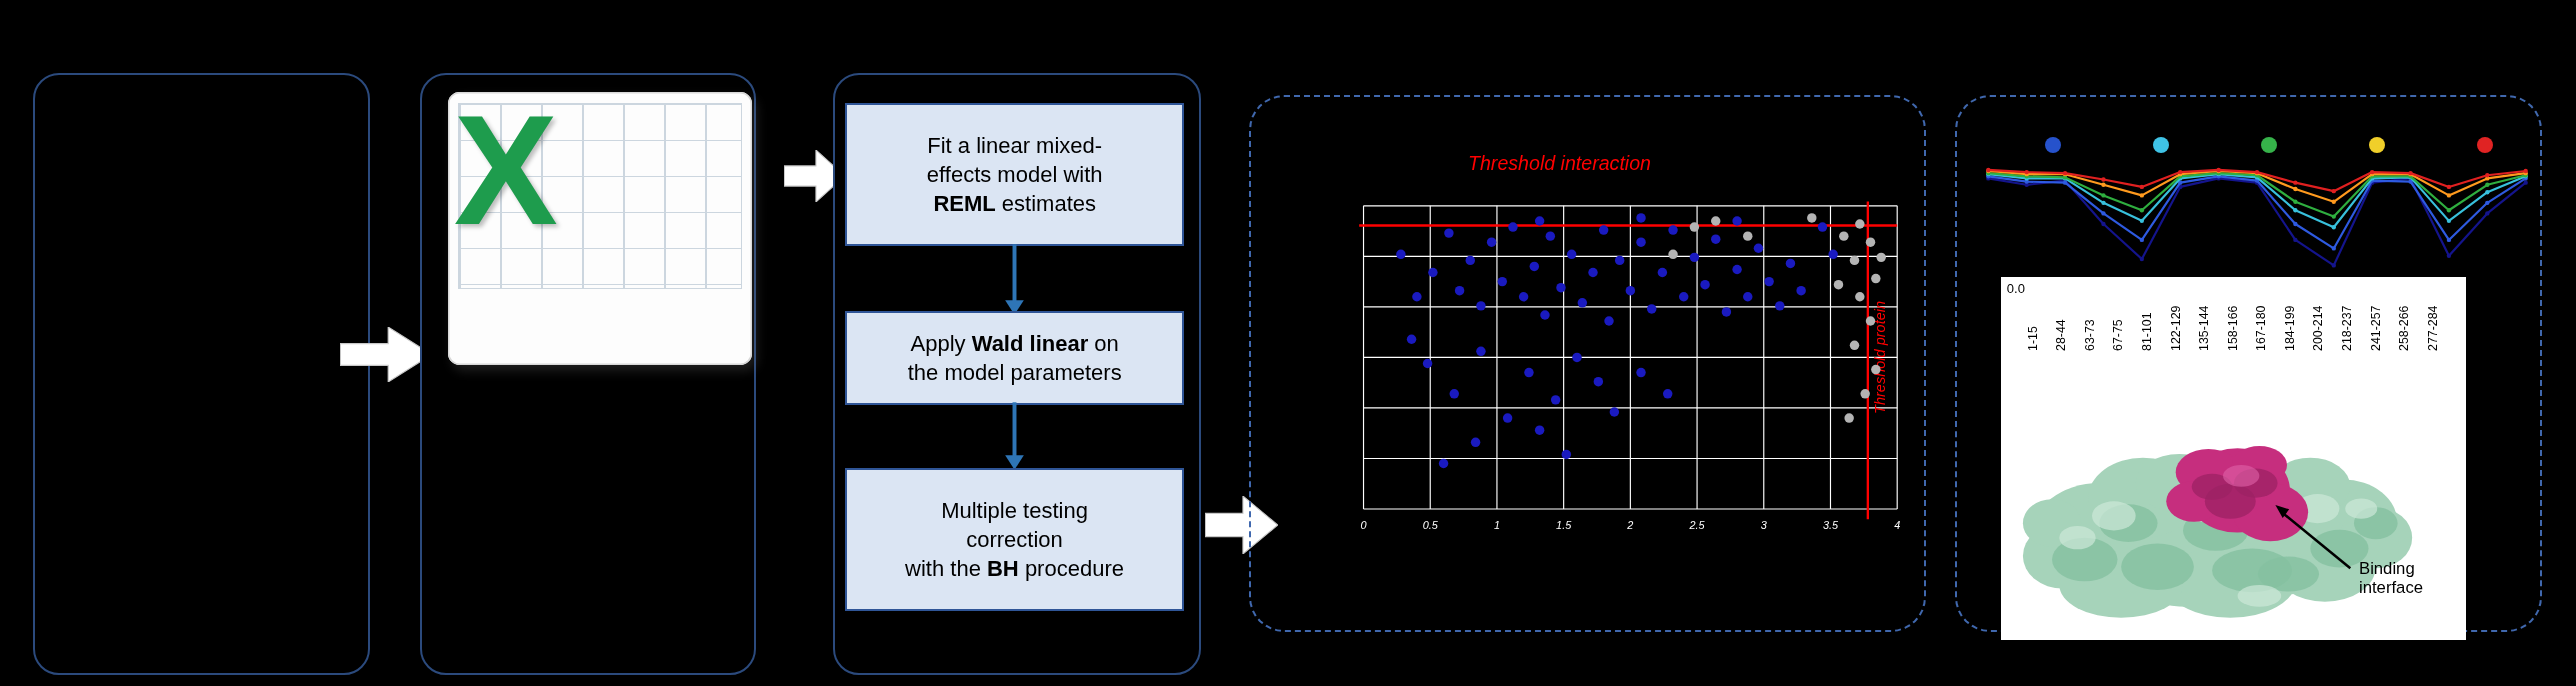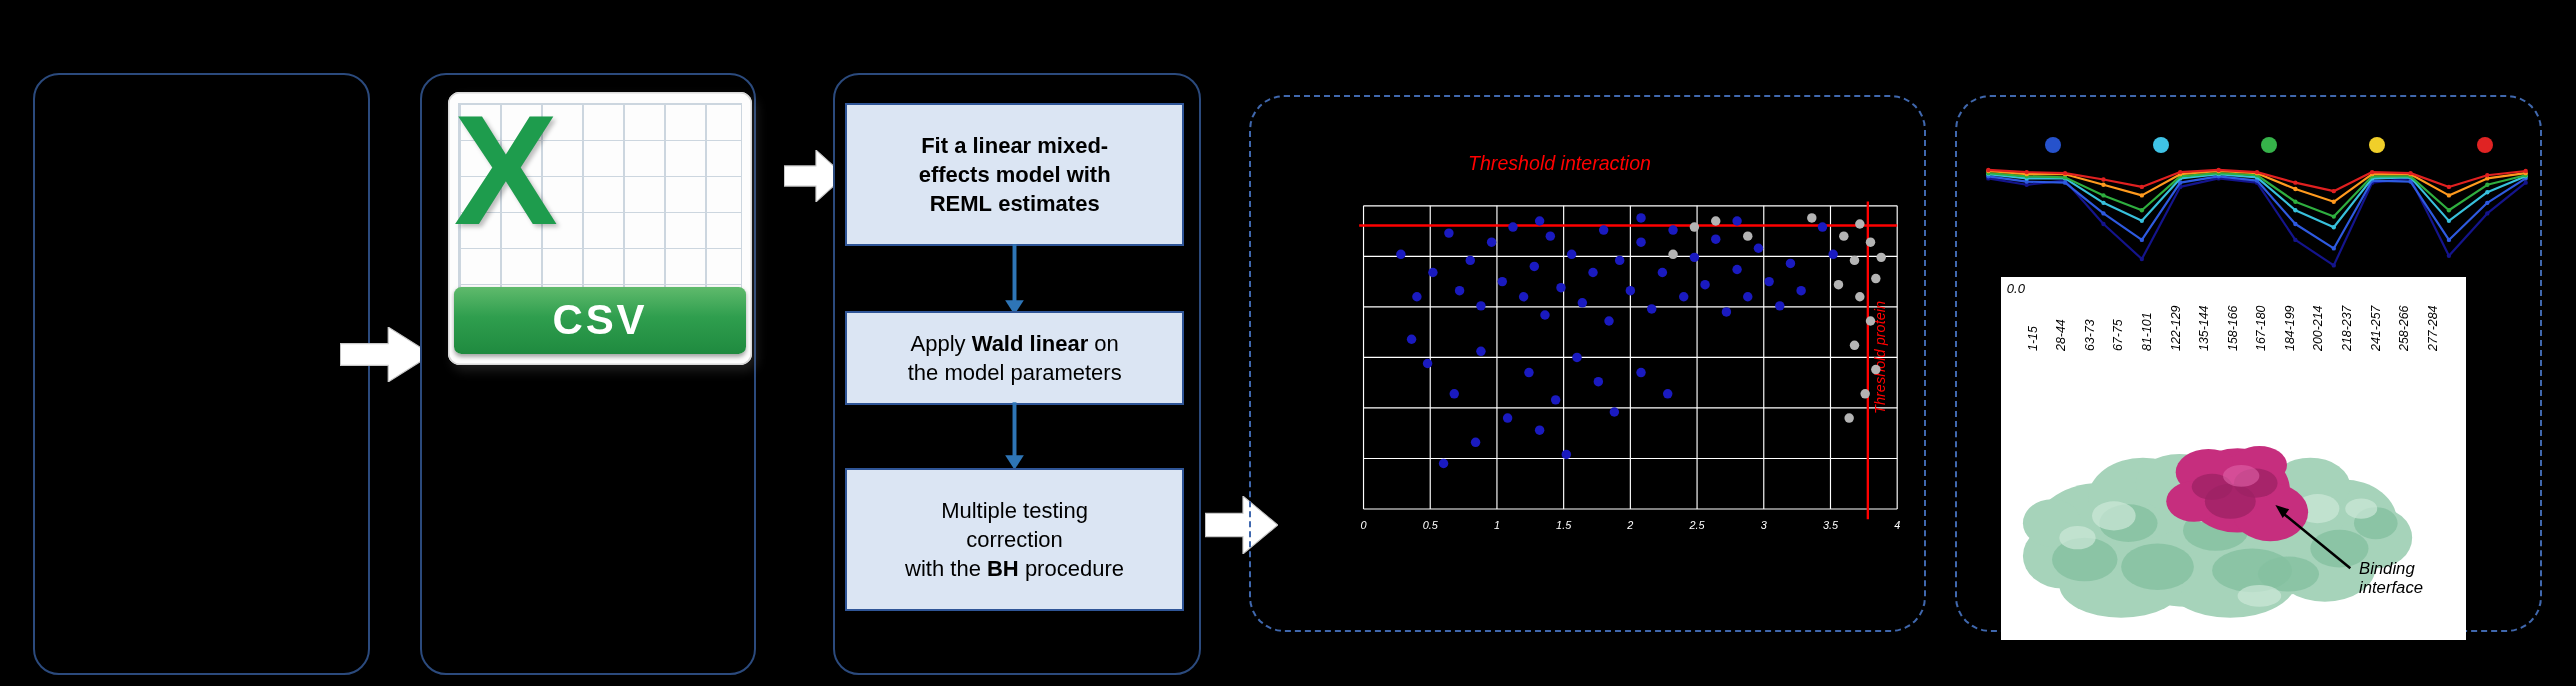--- a/index.html
+++ b/index.html
@@ -50,33 +50,30 @@
   <div class="obox" style="left:33px;top:73px;width:337px;height:602px;"></div>
 
   <svg class="barrow" style="left:340px;top:327px;" width="92" height="55" viewBox="0 0 126 76">
     <polygon points="0,23 66,23 66,0 126,38 66,76 66,53 0,53" fill="#ffffff" stroke="#c8c8c8" stroke-width="1.5"></polygon>
   </svg>
 
   <div class="obox" style="left:420px;top:73px;width:336px;height:602px;">
     <div class="csv-icon">
       <div class="csv-grid"></div>
       <div class="csv-x">X</div>
-      <div class="csv-banner">
-        <span>CSV</span>
-      </div>
     </div>
   </div>
 
   <svg class="barrow" style="left:784px;top:150px;" width="61" height="52" viewBox="0 0 84 72">
     <polygon points="0,22 44,22 44,0 84,36 44,72 44,50 0,50" fill="#ffffff" stroke="#c8c8c8" stroke-width="1.5"></polygon>
   </svg>
 
   <div class="obox" style="left:833px;top:73px;width:368px;height:602px;">
 
-    <div class="step" style="left:10.2px;top:28px;width:339px;height:143px;font-weight:bold;">
+    <div class="step" style="left:10.2px;top:28px;width:339px;height:143px;">
       <div class="steptext"><span>Fit a linear mixed-
 effects model with
 </span><b>REML</b><span> estimates</span></div>
     </div>
 
     <svg class="darrow" style="left:163px;top:169px;" width="33" height="71" viewBox="0 0 46 98">
       <line x1="23" y1="0" x2="23" y2="80" stroke="#2e75b6" stroke-width="5.5"></line>
       <polygon points="10,78 36,78 23,98" fill="#2e75b6"></polygon>
     </svg>
 
@@ -314,21 +311,21 @@
         <circle cx="388" cy="20.76000000000001" r="3" fill="#e02020"></circle>
         <circle cx="440.85714285714283" cy="35.36" r="3" fill="#e02020"></circle>
         <circle cx="493.71428571428567" cy="47.04" r="3" fill="#e02020"></circle>
         <circle cx="546.5714285714286" cy="20.76000000000001" r="3" fill="#e02020"></circle>
         <circle cx="599.4285714285714" cy="22.21999999999999" r="3" fill="#e02020"></circle>
         <circle cx="652.2857142857142" cy="41.19999999999999" r="3" fill="#e02020"></circle>
         <circle cx="705.1428571428571" cy="25.139999999999993" r="3" fill="#e02020"></circle>
         <circle cx="758" cy="19.300000000000004" r="3" fill="#e02020"></circle>
       </svg>
 
-    <div class="white-area" style="left:44px;top:179px;width:465px;height:363px;font-style:italic;">
+    <div class="white-area" style="left:44px;top:179px;width:465px;height:363px;">
       <div class="ytick">0.0</div>
       <div id="peptide-ticks">
           <span class="ptick" style="left: 25px;">1-15</span>
           <span class="ptick" style="left: 53px;">28-44</span>
           <span class="ptick" style="left: 82px;">63-73</span>
           <span class="ptick" style="left: 110px;">67-75</span>
           <span class="ptick" style="left: 139px;">81-101</span>
           <span class="ptick" style="left: 168px;">122-129</span>
           <span class="ptick" style="left: 196px;">135-144</span>
           <span class="ptick" style="left: 225px;">158-166</span>

